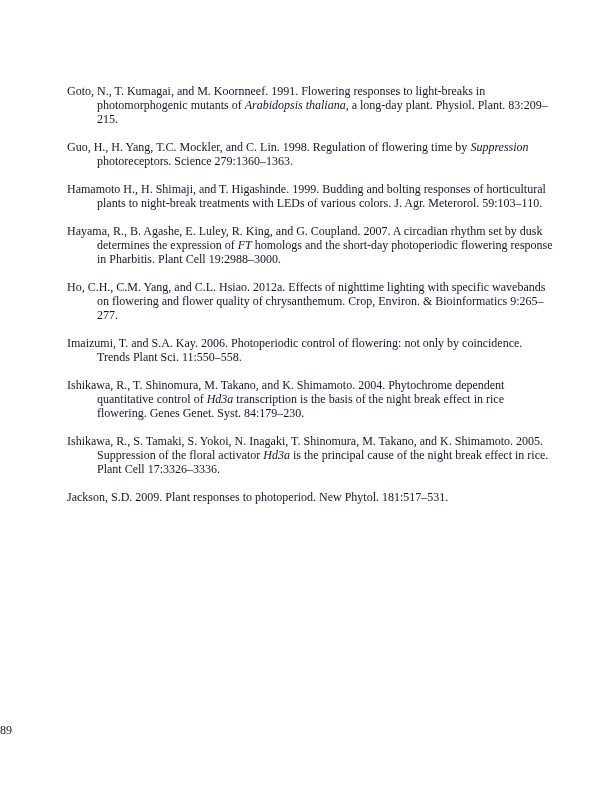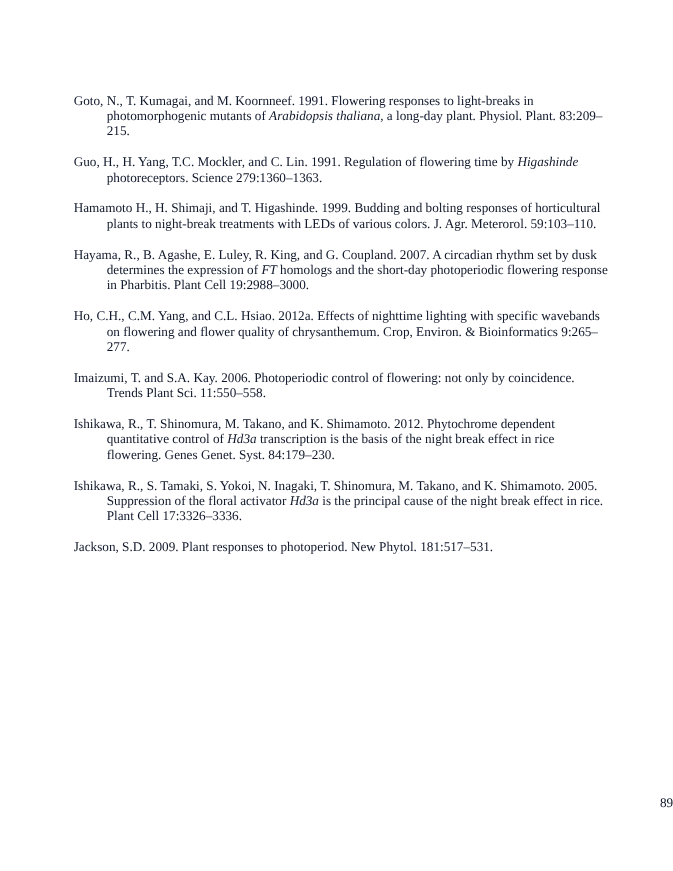--- a/index.html
+++ b/index.html
@@ -32,33 +32,33 @@
     word-spacing: normal;
   }
   .ref em {
     font-style: italic;
   }
   .page-number {
     position: absolute;
     top: 723px;
     left: 0;
     width: 612px;
-    text-align: right;
+    text-align: left;
     line-height: 14px;
   }
 </style>
 </head>
 <body>
 
 <div class="page">
   <div class="references">
       <p class="ref"><span>Goto, N., T. Kumagai, and M. Koornneef. 1991. Flowering responses to light-breaks in photomorphogenic mutants of </span><em>Arabidopsis thaliana</em><span>, a long-day plant. Physiol. Plant. 83:209–215.</span></p>
-      <p class="ref"><span>Guo, H., H. Yang, T.C. Mockler, and C. Lin. 1991. Regulation of flowering time by </span><em>Higashinde</em><span> photoreceptors. Science 279:1360–1363.</span></p>
+      <p class="ref"><span>Guo, H., H. Yang, T.C. Mockler, and C. Lin. 1998. Regulation of flowering time by </span><em>Suppression</em><span> photoreceptors. Science 279:1360–1363.</span></p>
       <p class="ref"><span>Hamamoto H., H. Shimaji, and T. Higashinde. 1999. Budding and bolting responses of horticultural plants to night-break treatments with LEDs of various colors. J. Agr. Meterorol. 59:103–110.</span></p>
       <p class="ref"><span>Hayama, R., B. Agashe, E. Luley, R. King, and G. Coupland. 2007. A circadian rhythm set by dusk determines the expression of </span><em>FT</em><span> homologs and the short-day photoperiodic flowering response in Pharbitis. Plant Cell 19:2988–3000.</span></p>
       <p class="ref"><span>Ho, C.H., C.M. Yang, and C.L. Hsiao. 2012a. Effects of nighttime lighting with specific wavebands on flowering and flower quality of chrysanthemum. Crop, Environ. &amp; Bioinformatics 9:265–277.</span></p>
       <p class="ref"><span>Imaizumi, T. and S.A. Kay. 2006. Photoperiodic control of flowering: not only by coincidence. Trends Plant Sci. 11:550–558.</span></p>
-      <p class="ref"><span>Ishikawa, R., T. Shinomura, M. Takano, and K. Shimamoto. 2012. Phytochrome dependent quantitative control of </span><em>Hd3a</em><span> transcription is the basis of the night break effect in rice flowering. Genes Genet. Syst. 84:179–230.</span></p>
+      <p class="ref"><span>Ishikawa, R., T. Shinomura, M. Takano, and K. Shimamoto. 2004. Phytochrome dependent quantitative control of </span><em>Hd3a</em><span> transcription is the basis of the night break effect in rice flowering. Genes Genet. Syst. 84:179–230.</span></p>
       <p class="ref"><span>Ishikawa, R., S. Tamaki, S. Yokoi, N. Inagaki, T. Shinomura, M. Takano, and K. Shimamoto. 2005. Suppression of the floral activator </span><em>Hd3a</em><span> is the principal cause of the night break effect in rice. Plant Cell 17:3326–3336.</span></p>
       <p class="ref"><span>Jackson, S.D. 2009. Plant responses to photoperiod. New Phytol. 181:517–531.</span></p>
     </div>
   <div class="page-number">89</div>
 </div>
 
 </body></html>

